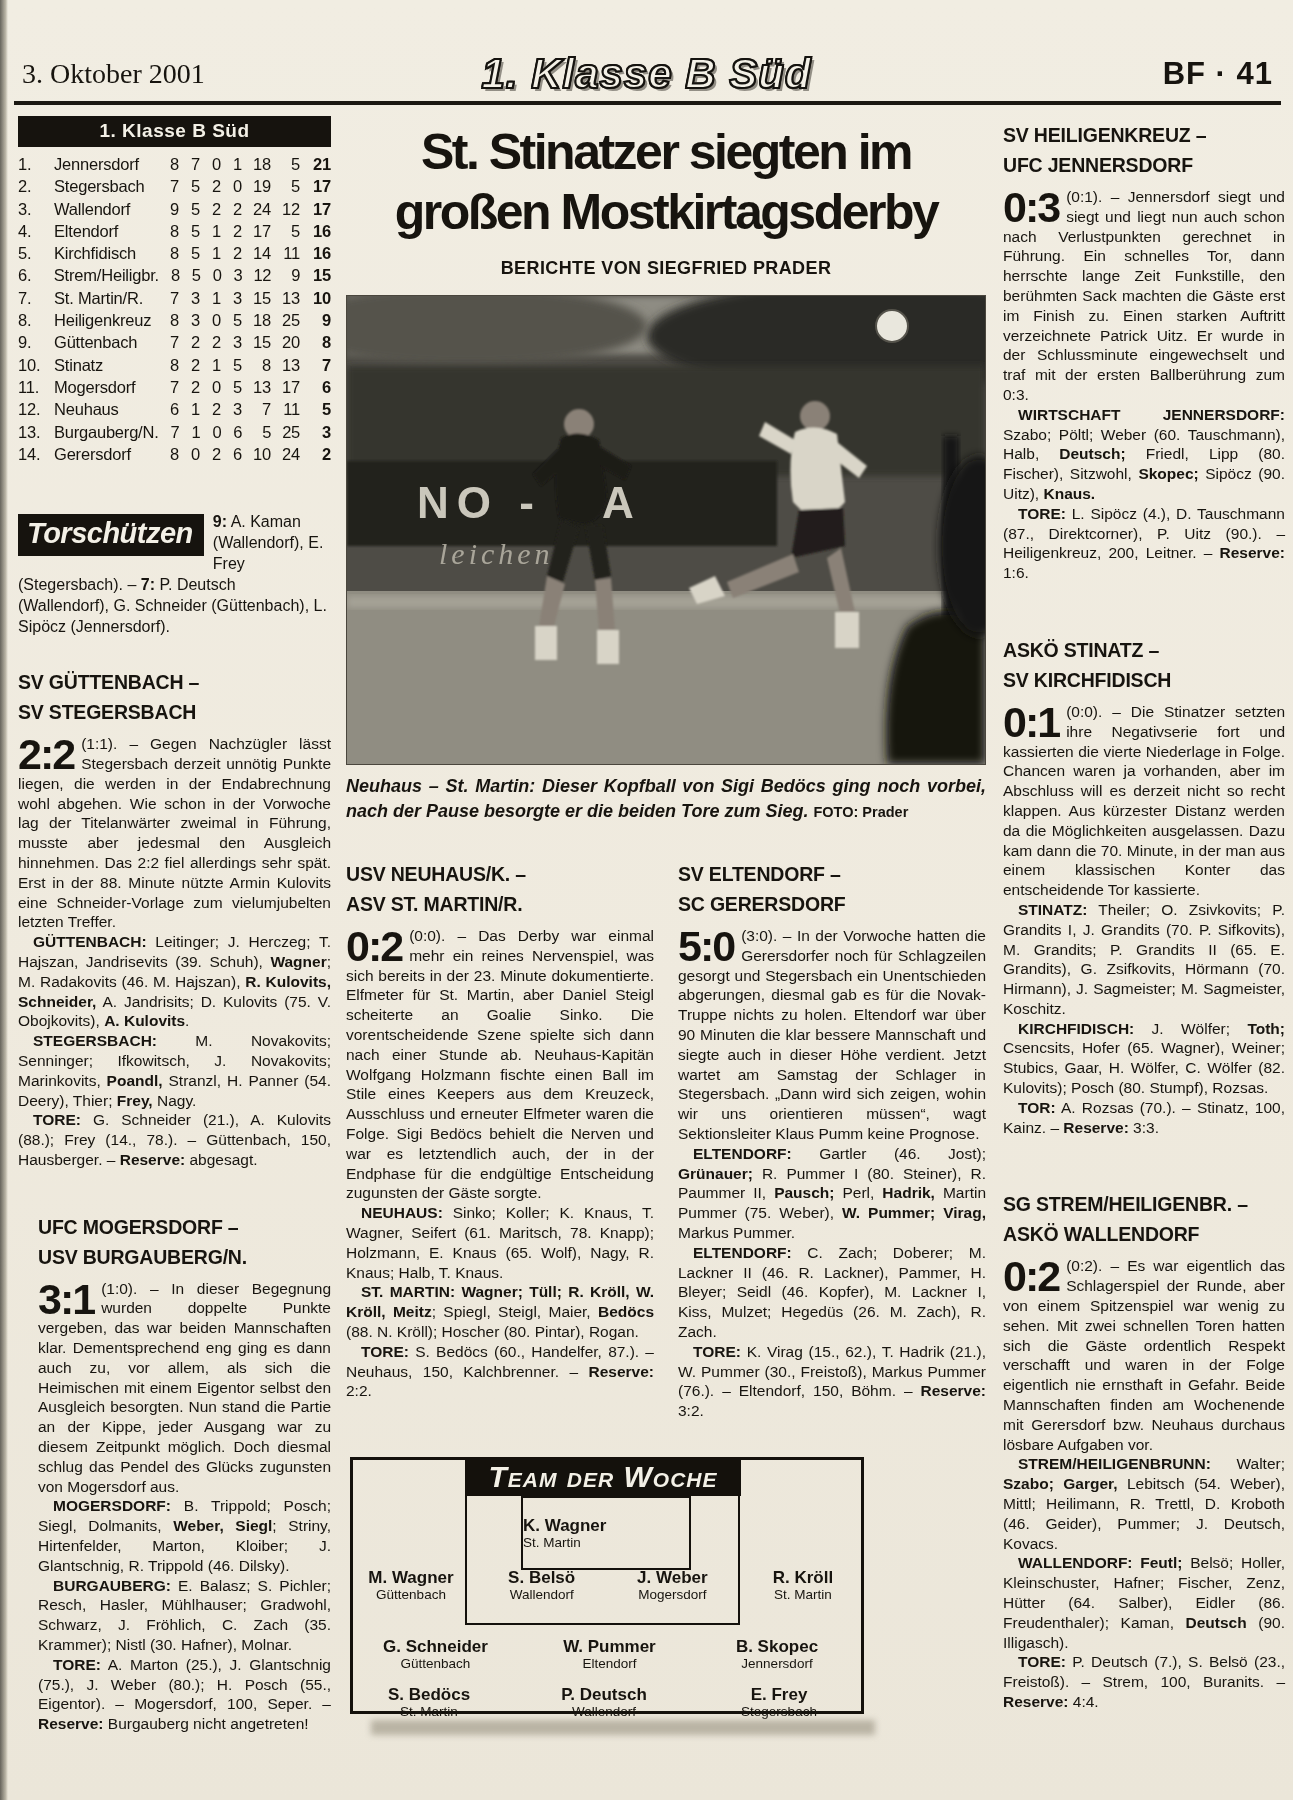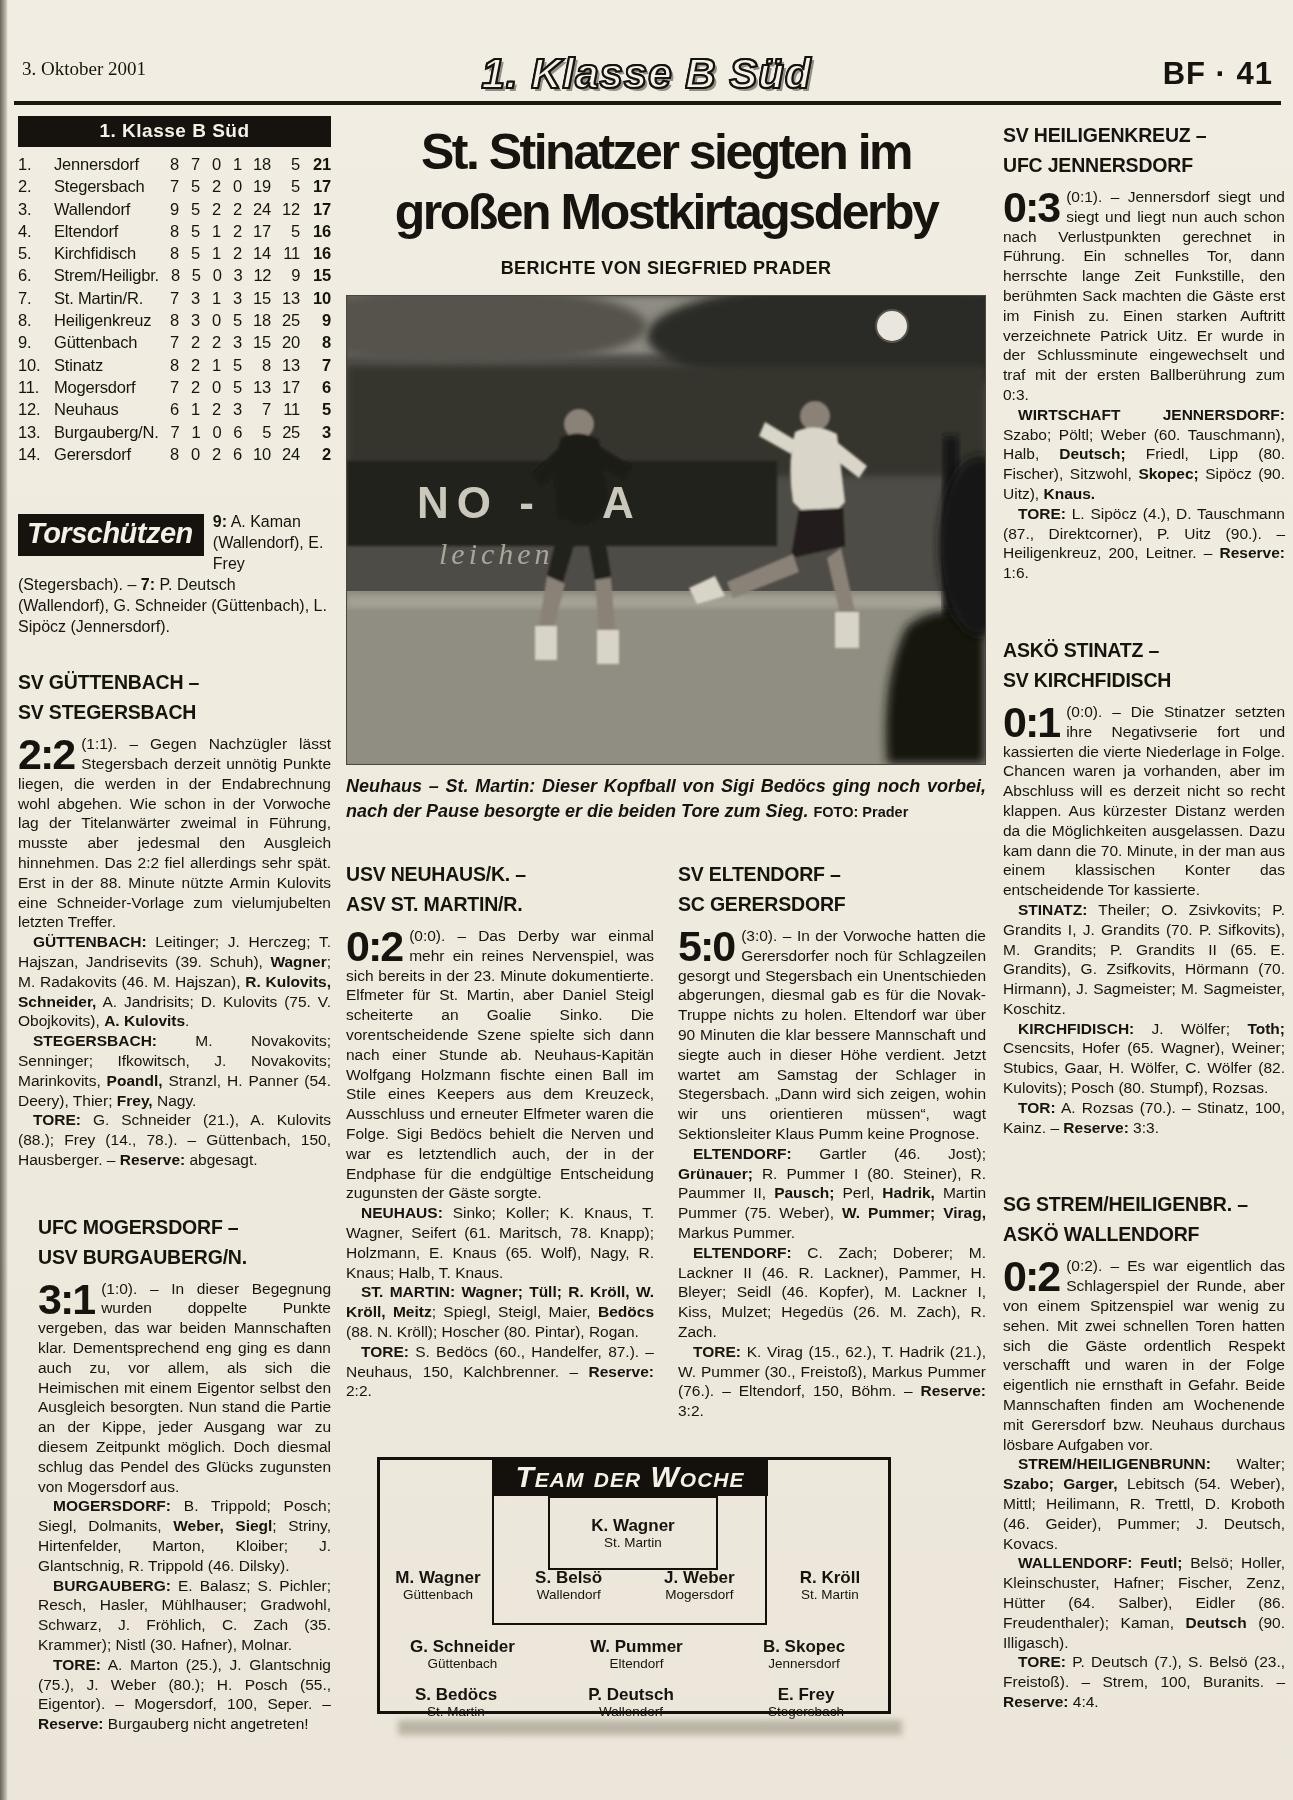--- a/index.html
+++ b/index.html
@@ -2,21 +2,21 @@
 <html><head>
 <meta charset="utf-8">
 <style>
   html,body{margin:0;padding:0;background:#c9c4b6;}
   .page{position:relative;width:1293px;height:1800px;margin:0 auto;overflow:hidden;
         background:linear-gradient(180deg,#f1ede2 0%,#efeade 55%,#ebe6d9 100%);
         font-family:"Liberation Sans",sans-serif;color:#17140f;}
   .scan-edge{position:absolute;left:0;top:0;width:8px;height:100%;
         background:linear-gradient(90deg,#3a3831,#a9a494 70%,rgba(0,0,0,0));opacity:.75;}
   
-  .date{position:absolute;left:22px;top:58px;font-family:"Liberation Serif",serif;font-size:19px;}
+  .date{position:absolute;left:22px;top:58px;font-family:"Liberation Serif",serif;font-size:28px;}
   .masthead{position:absolute;left:50%;top:50px;transform:translateX(-50%);
         font-style:italic;font-weight:bold;font-size:42px;letter-spacing:1px;color:#f4f1e7;
         -webkit-text-stroke:2px #15130f;
         text-shadow:3px 3px 0 rgba(70,66,58,.55), -1px -1px 0 #15130f,1px -1px 0 #15130f,-1px 1px 0 #15130f,1px 1px 0 #15130f;}
   .page-num{position:absolute;right:20px;top:56px;font-size:31px;font-weight:bold;letter-spacing:1px;}
   .header-rule{position:absolute;left:14px;right:12px;top:101px;height:4px;background:#1b1812;}
   
   .col{position:absolute;}
   .col-left{left:18px;top:116px;width:313px;}
   .col-center{left:346px;top:116px;width:640px;}
@@ -48,30 +48,30 @@
   
   .main-headline{text-align:center;font-weight:bold;font-size:50px;line-height:60px;
         letter-spacing:-2.5px;margin-top:6px;white-space:nowrap;}
   .byline{text-align:center;font-weight:bold;font-size:18px;letter-spacing:.4px;margin-top:16px;}
   .photo-frame{margin-top:16px;width:640px;height:470px;border:1px solid #4a463d;box-sizing:border-box;background:#4b4a44;}
   .caption{font-size:18px;line-height:25px;font-weight:bold;font-style:italic;text-align:justify;margin:9px 0 0;}
   .caption-credit{font-style:normal;font-size:14.5px;white-space:nowrap;}
   .center-cols{display:flex;gap:24px;margin-top:4px;}
   .ccol{width:308px;}
   
-  .tow{position:absolute;left:377px;top:1457px;width:508px;height:251px;border:3px solid #14110c;}
+  .tow{position:absolute;left:350px;top:1457px;width:508px;height:251px;border:3px solid #14110c;}
   .tow::after{content:"";position:absolute;left:18px;right:-14px;bottom:-24px;height:15px;
         background:rgba(125,118,100,.45);filter:blur(3px);}
   .tow-banner{position:absolute;left:112px;top:-3px;width:276px;height:39px;background:#14110c;
         color:#f3f0e6;display:flex;align-items:center;justify-content:center;
         font-style:italic;font-weight:bold;font-variant:small-caps;font-size:30px;letter-spacing:1px;}
   .tow-penalty{position:absolute;left:112px;top:36px;width:271px;height:127px;
         border:2.5px solid #14110c;border-top:none;}
   .tow-goal{position:absolute;left:168px;top:36px;width:166px;height:70px;border:2.5px solid #14110c;
-        display:flex;flex-direction:column;align-items:center;justify-content:center;}
+        display:flex;flex-direction:column;justify-content:center;}
   .tow-row{position:absolute;left:0;right:0;display:flex;justify-content:space-between;}
   .tow-row2{top:108px;padding:0 12px;}
   .tow-row3{top:177px;padding:0 38px 0 30px;}
   .tow-row4{top:217px;padding:0 36px 0 30px;margin-top:8px;}
   .tow-player{text-align:center;min-width:92px;}
   .tow-name{font-weight:bold;font-size:17px;line-height:19px;}
   .tow-club{font-size:13.5px;line-height:16px;}
 </style>
 </head>
 <body>

